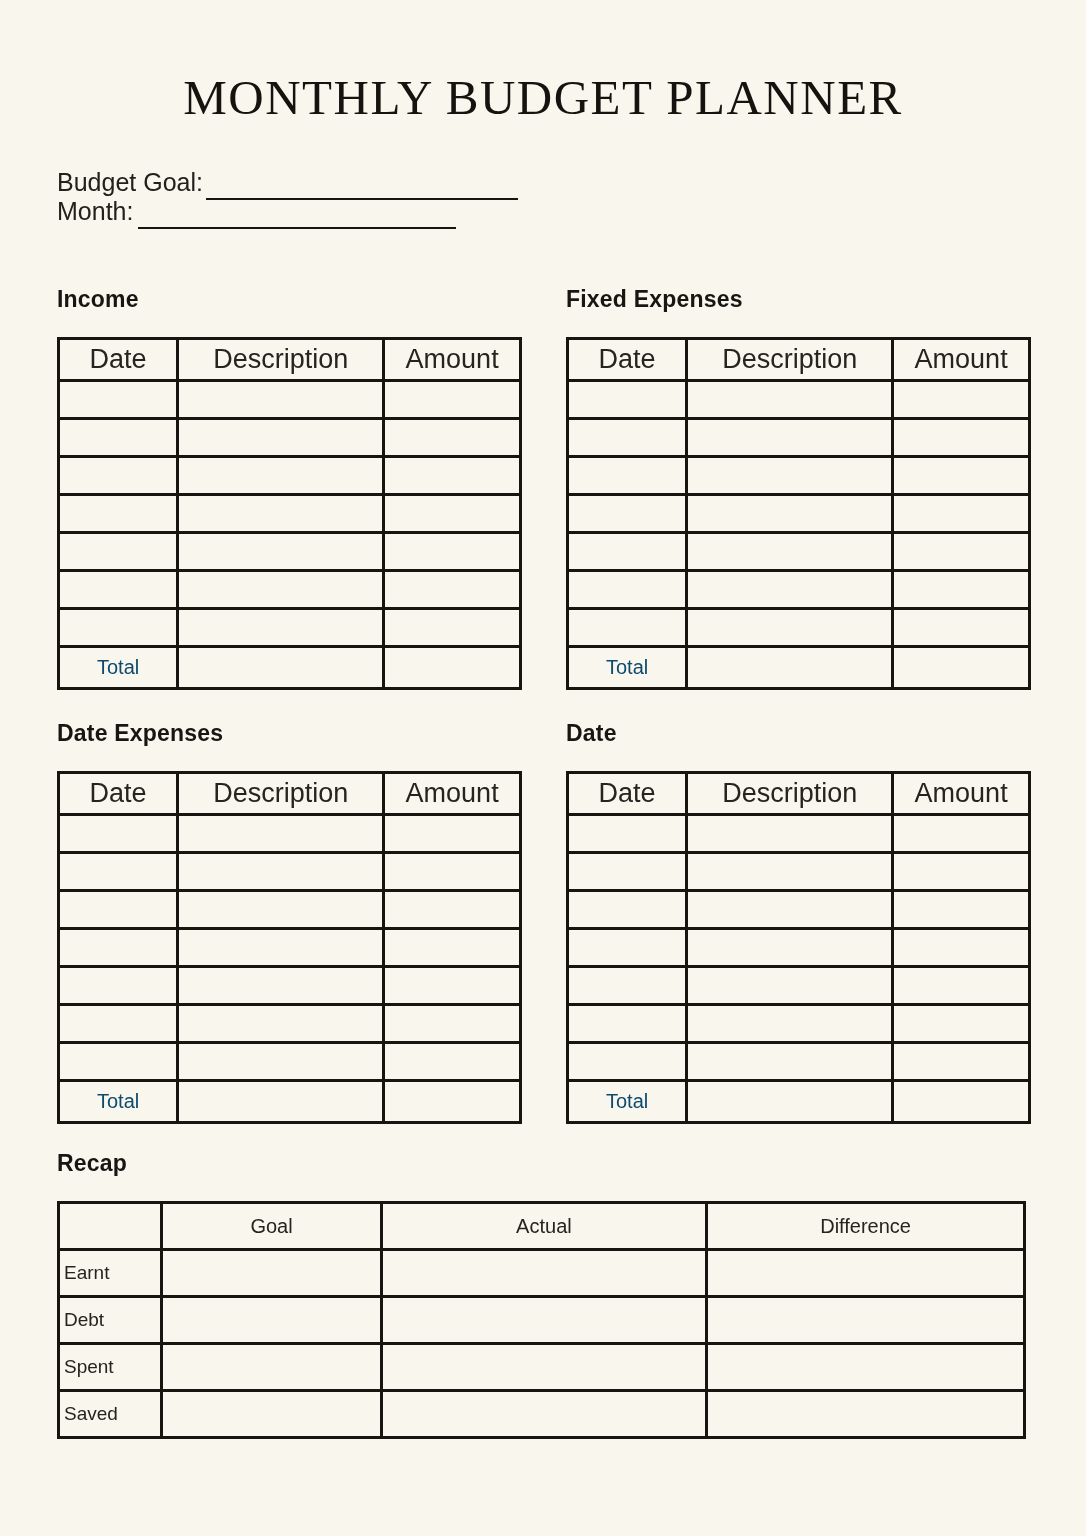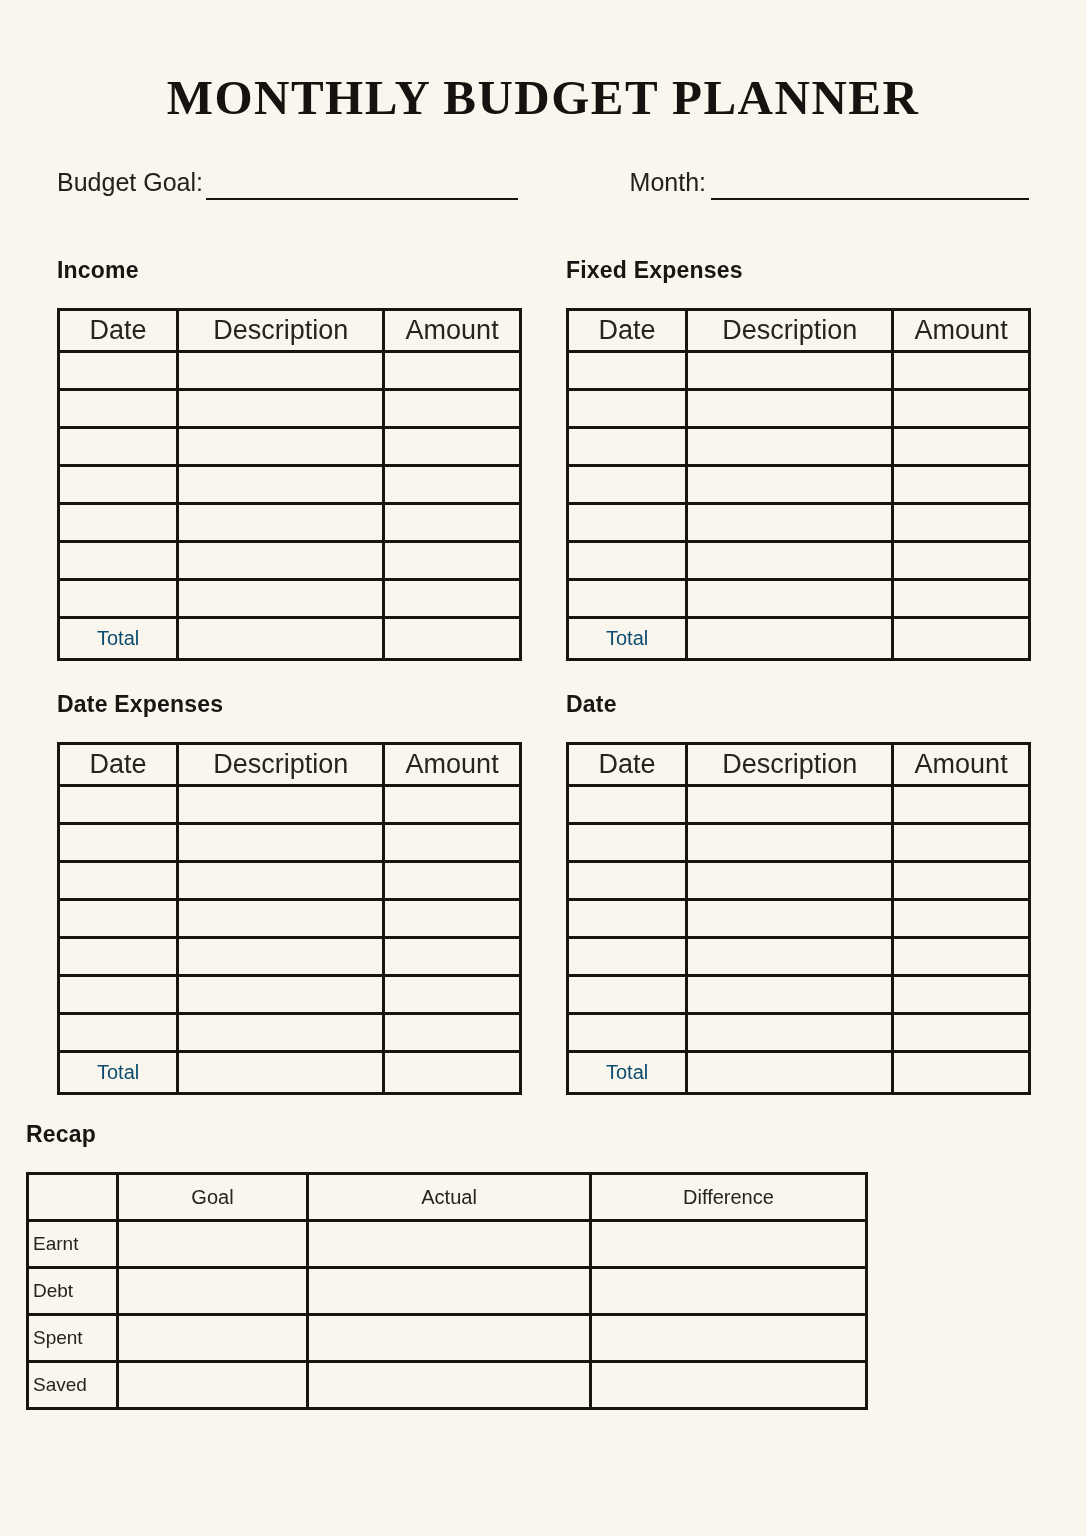--- a/index.html
+++ b/index.html
@@ -11,34 +11,35 @@
     color: #211f1b;
     font-family: "Liberation Sans", sans-serif;
     overflow: hidden;
   }
   .page { width: 1086px; height: 1536px; position: relative; }
 
   .title {
     margin: 70px 0 0 0;
     text-align: center;
     font-family: "Liberation Serif", serif;
-    font-weight: 700;
+    font-weight: 400;
     font-size: 49px;
     line-height: 1.15;
     letter-spacing: 1.5px;
     color: #15130f;
   }
 
   .fields {
     display: flex;
     justify-content: space-between;
     align-items: flex-start;
     margin: 42px 57px 0 57px;
     font-size: 25px;
     color: #23211c;
+    flex-direction: column;
   }
   .field { white-space: nowrap; }
   .fill-line {
     display: inline-block;
     border-bottom: 2px solid #17150f;
     transform: translateY(9px);
   }
   .fill-line.goal  { width: 312px; margin-left: 3px; }
   .fill-line.month { width: 318px; margin-left: 5px; }
 
@@ -70,22 +71,22 @@
   }
   .ledger tbody td { height: 38px; }
   .ledger tfoot td { height: 42px; }
   .total-cell {
     text-align: center;
     vertical-align: middle;
     font-size: 20px;
     color: #0c4a6e;
   }
 
-  .recap { margin: 26px 57px 0 26px; }
-  .recap-table { width: 842px; }
+  .recap { margin: 26px 57px 0 57px; }
+  .recap-table { width: 969px; }
   .recap-table th {
     height: 47px;
     font-weight: 400;
     font-size: 20px;
     text-align: center;
     vertical-align: middle;
     color: #26241f;
   }
   .recap-table td { height: 47px; }
   .recap-row-label {

